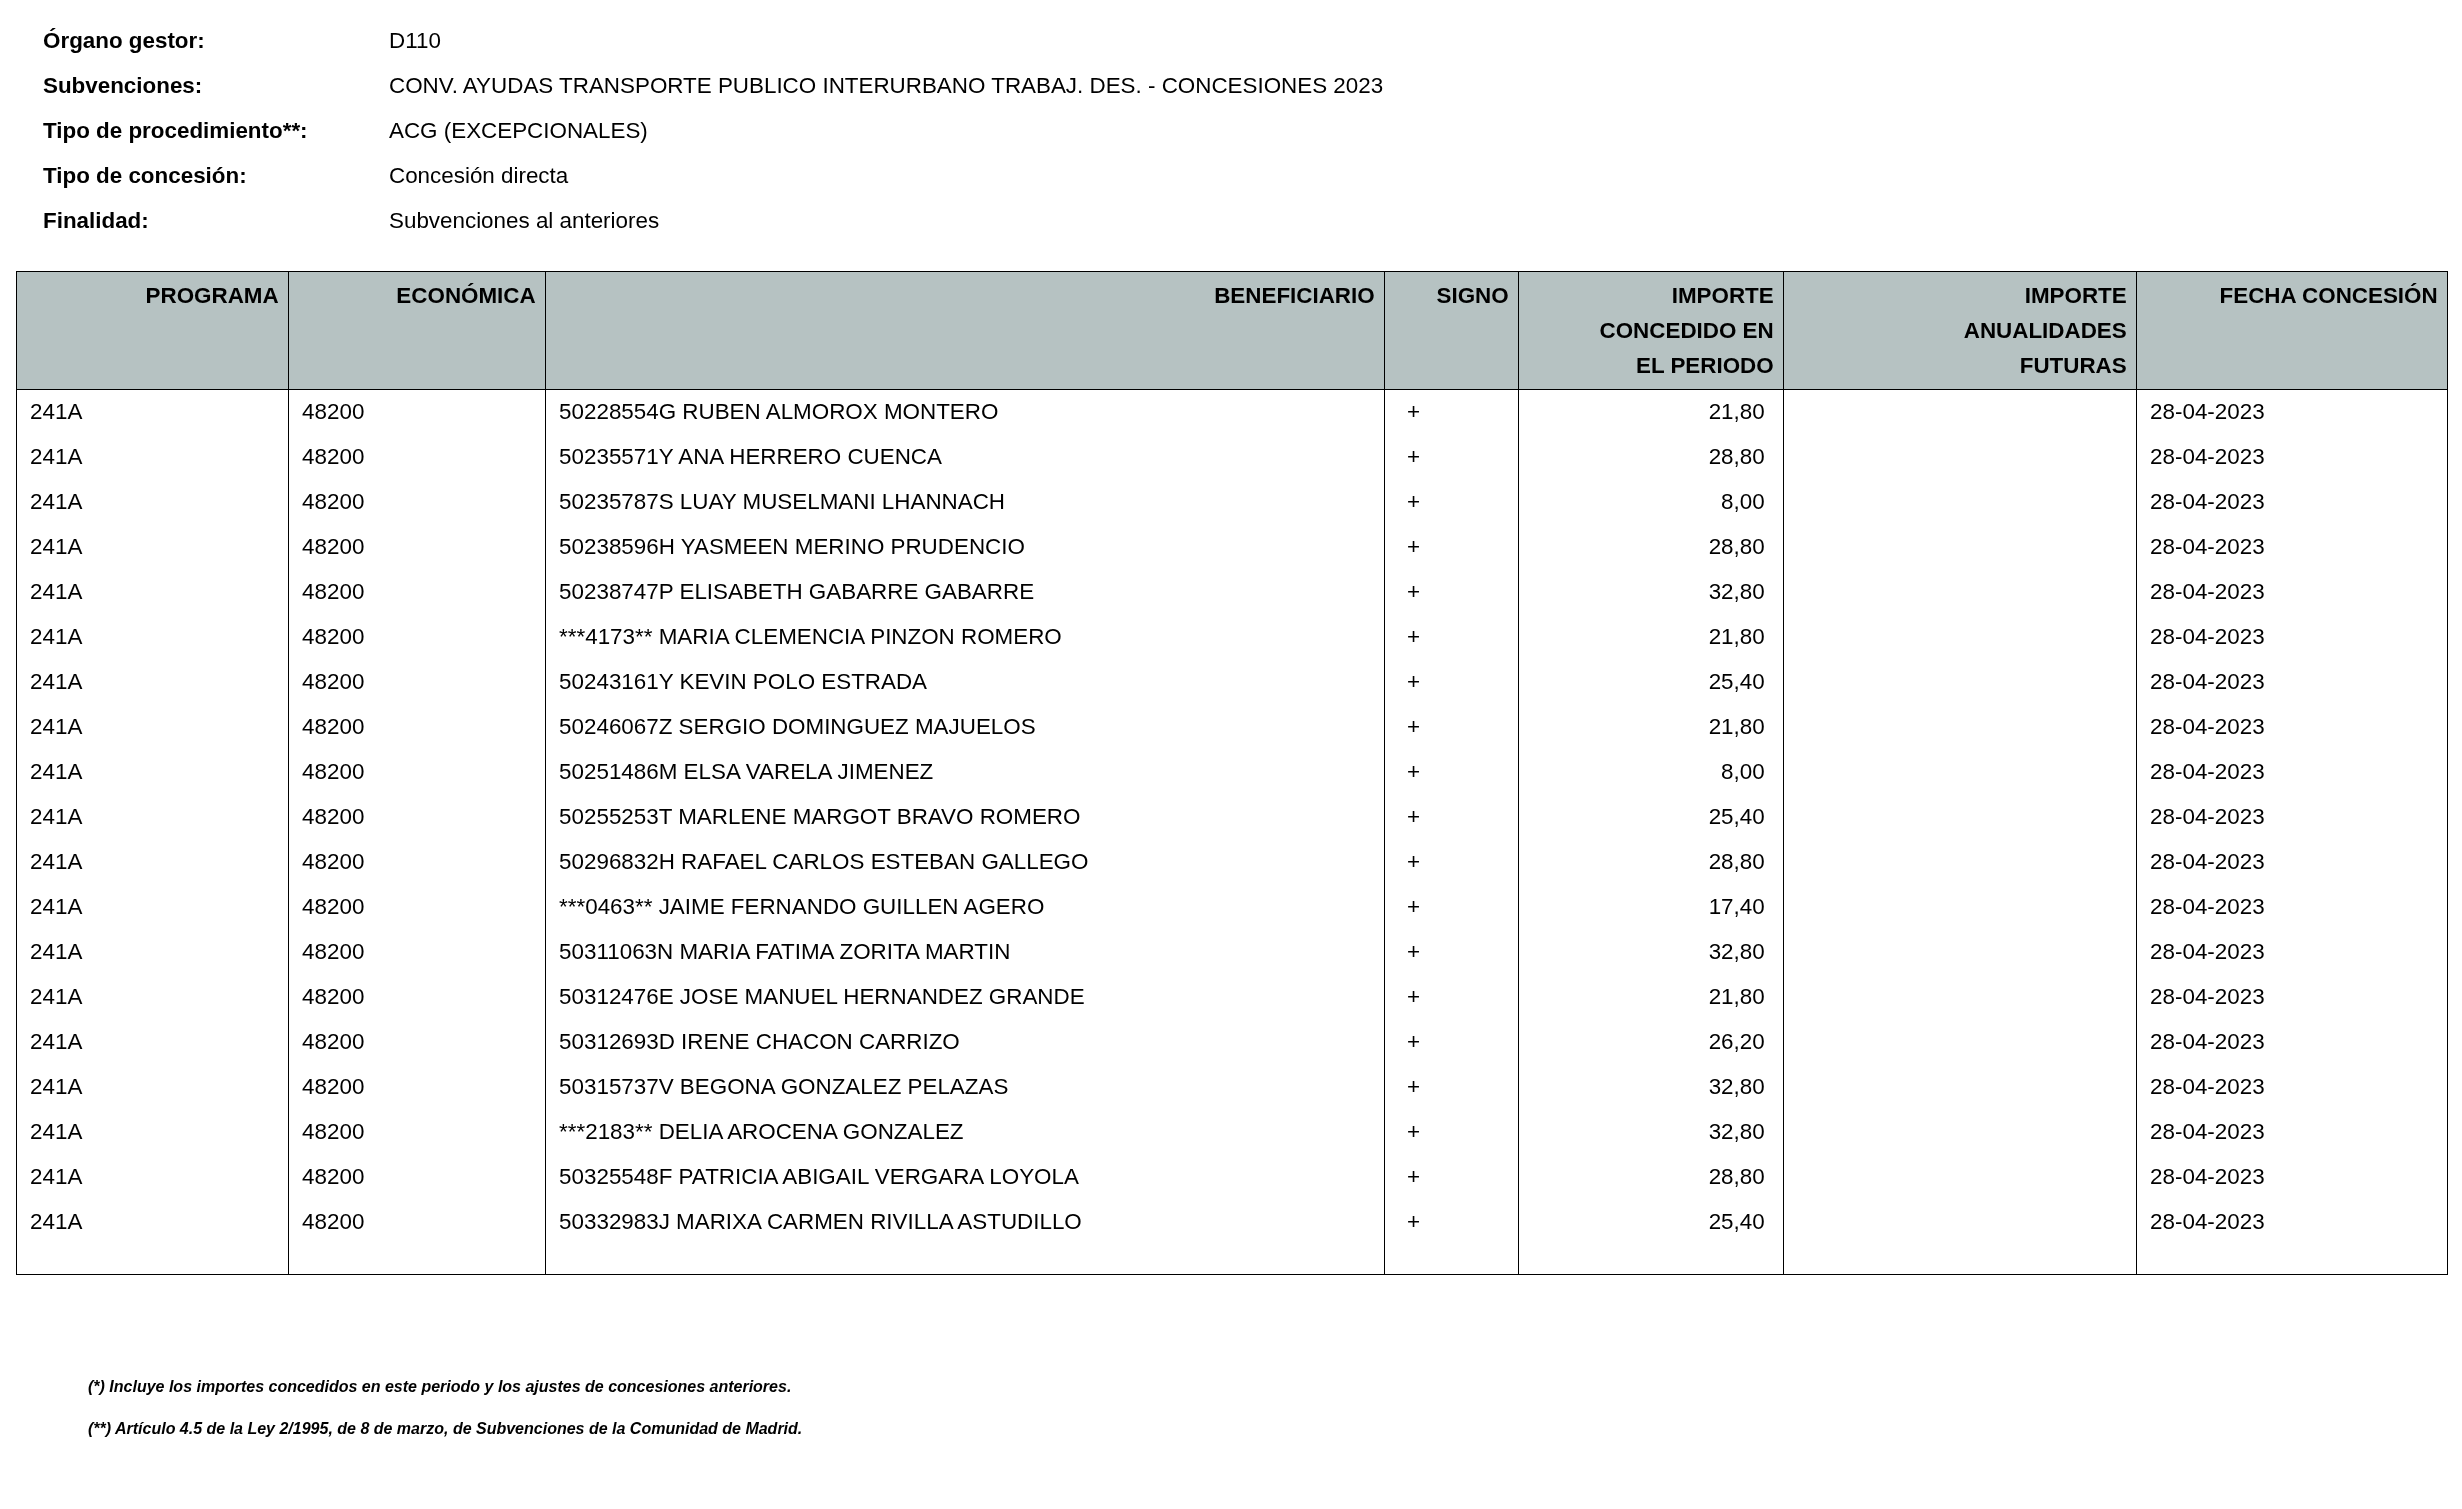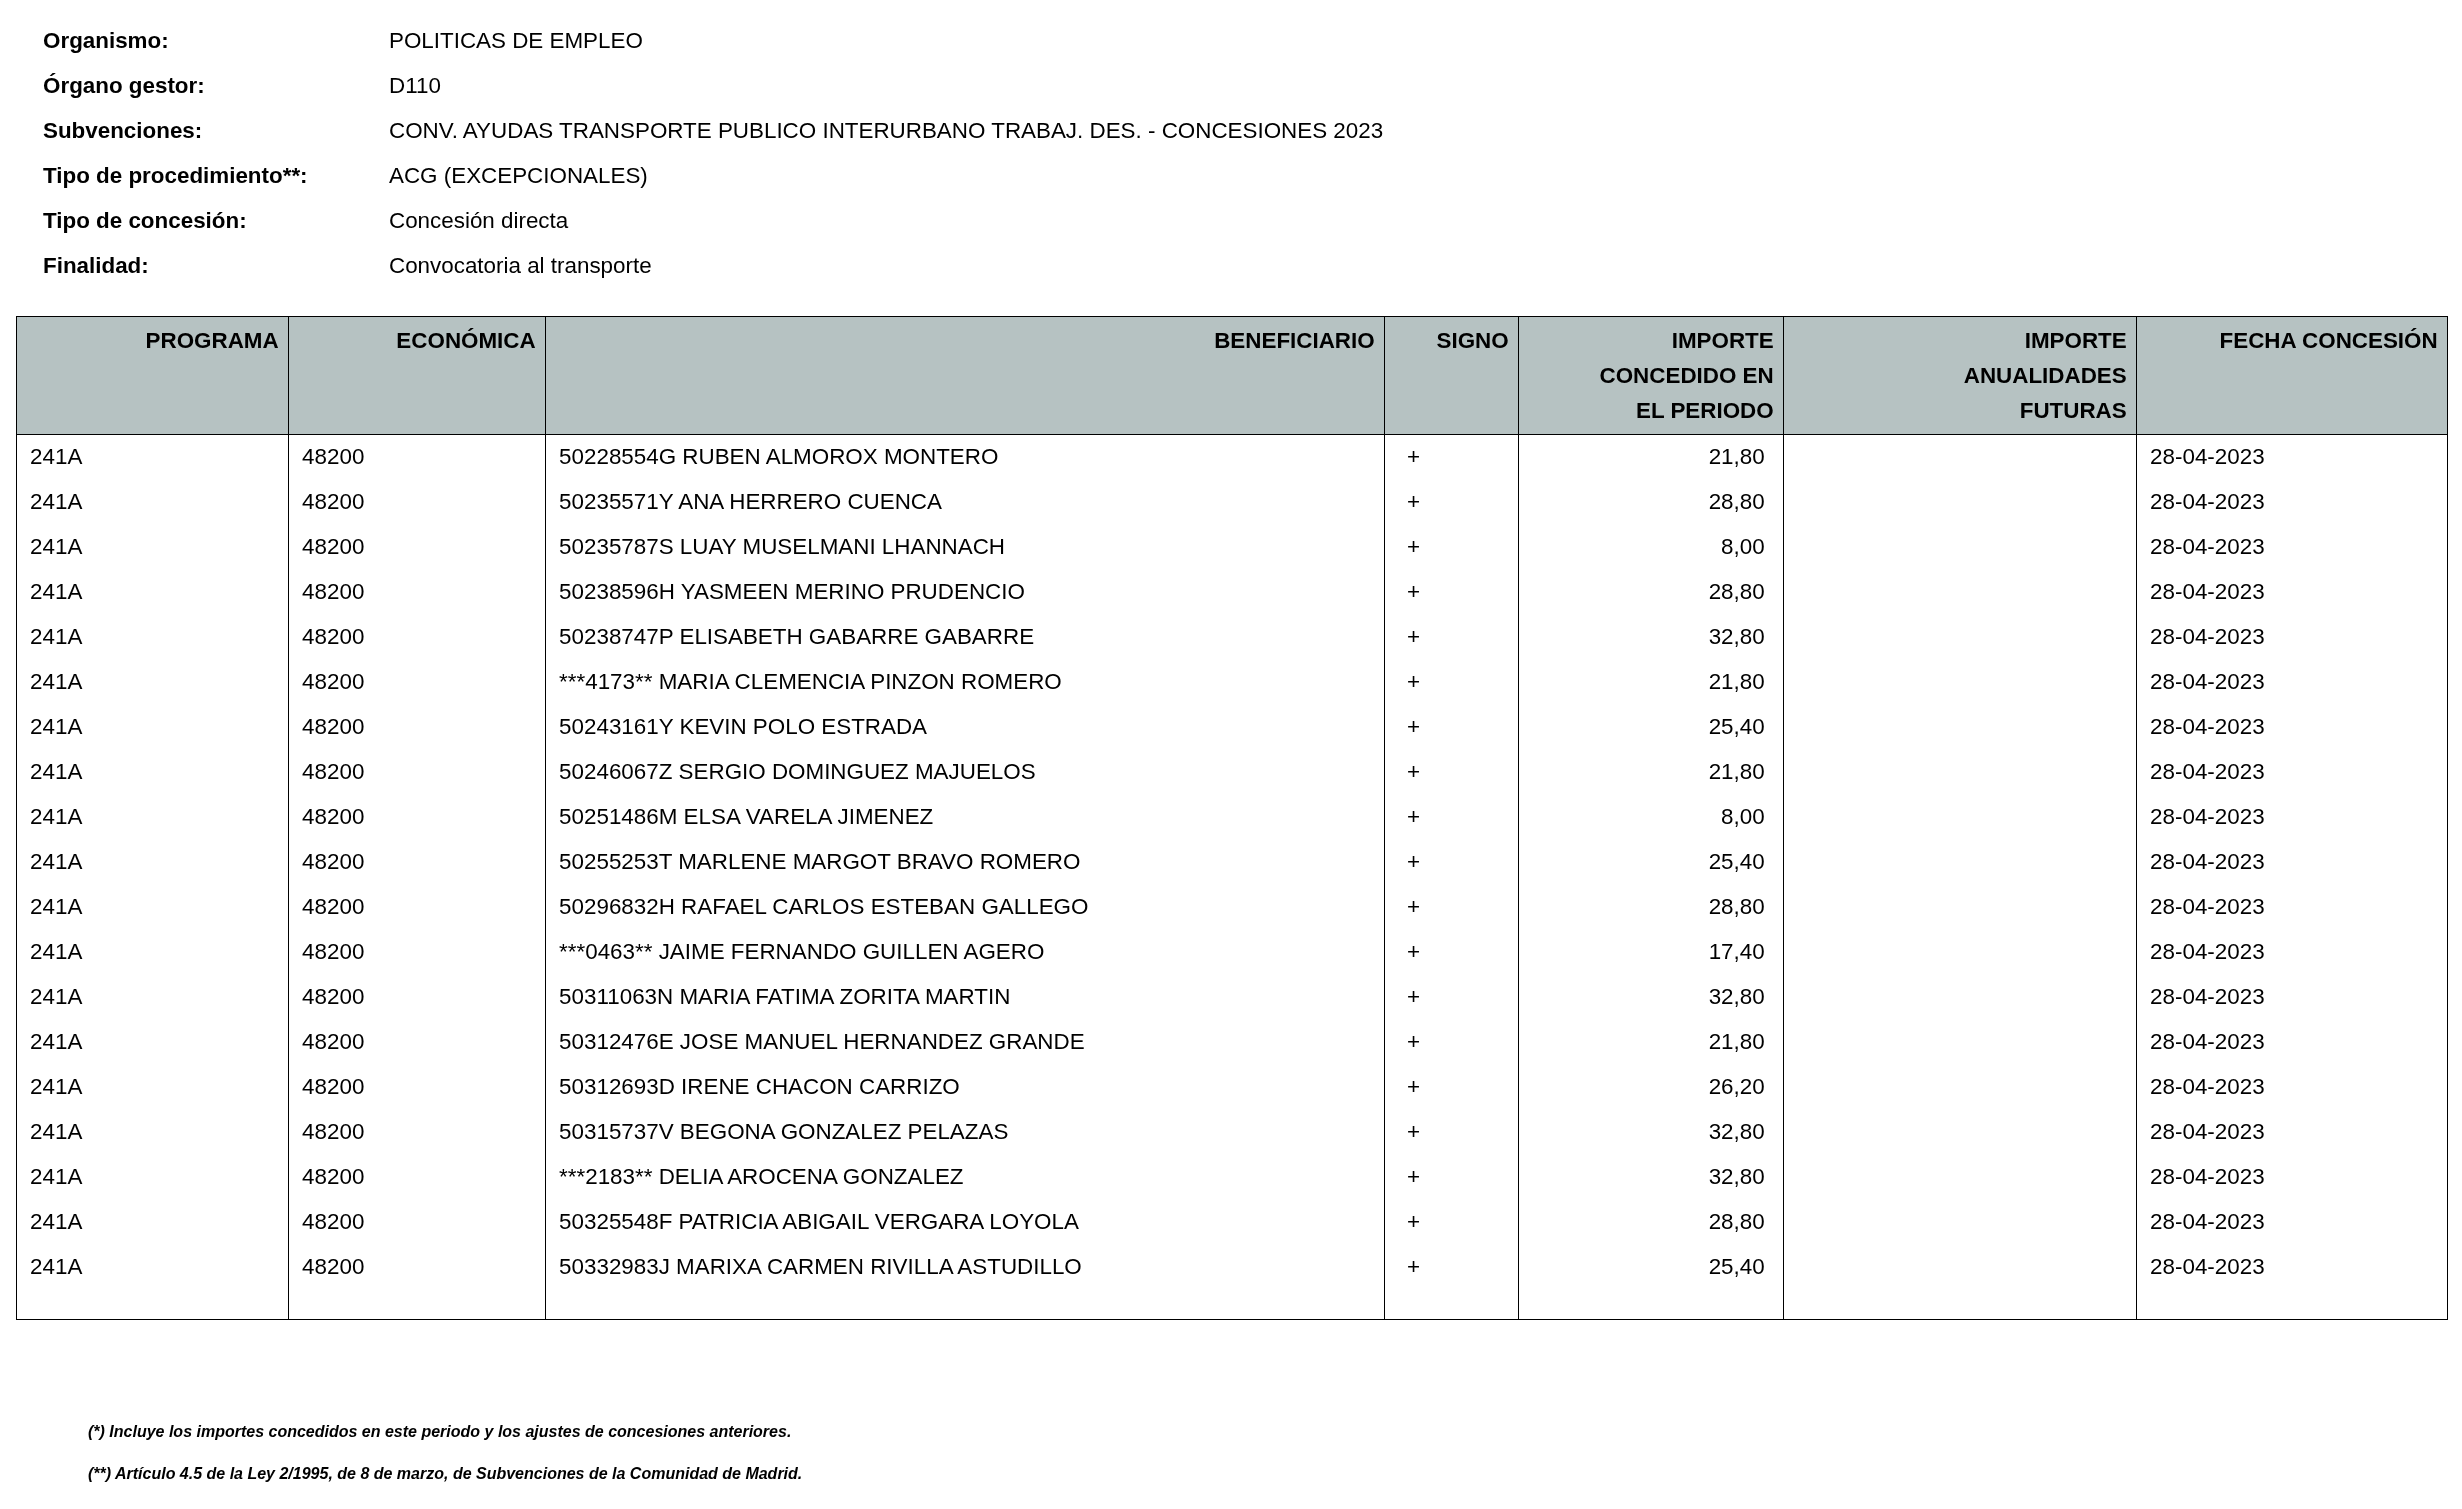--- a/index.html
+++ b/index.html
@@ -81,42 +81,38 @@
     font-weight: bold;
     font-style: italic;
     line-height: 42px;
   }
 </style>
 </head>
 <body>
 
 <div class="meta">
   <div class="meta-row">
-    <span class="meta-label">Organismo:</span>
-    <span class="meta-value">POLITICAS DE EMPLEO</span>
-  </div>
-  <div class="meta-row">
     <span class="meta-label">Órgano gestor:</span>
     <span class="meta-value">D110</span>
   </div>
   <div class="meta-row">
     <span class="meta-label">Subvenciones:</span>
     <span class="meta-value">CONV. AYUDAS TRANSPORTE PUBLICO INTERURBANO TRABAJ. DES. - CONCESIONES 2023</span>
   </div>
   <div class="meta-row">
     <span class="meta-label">Tipo de procedimiento**:</span>
     <span class="meta-value">ACG (EXCEPCIONALES)</span>
   </div>
   <div class="meta-row">
     <span class="meta-label">Tipo de concesión:</span>
     <span class="meta-value">Concesión directa</span>
   </div>
   <div class="meta-row">
     <span class="meta-label">Finalidad:</span>
-    <span class="meta-value">Convocatoria al transporte</span>
+    <span class="meta-value">Subvenciones al anteriores</span>
   </div>
 </div>
 
 <table class="grants-table">
   <colgroup>
     <col style="width:272px">
     <col style="width:257px">
     <col style="width:839px">
     <col style="width:134px">
     <col style="width:265px">

